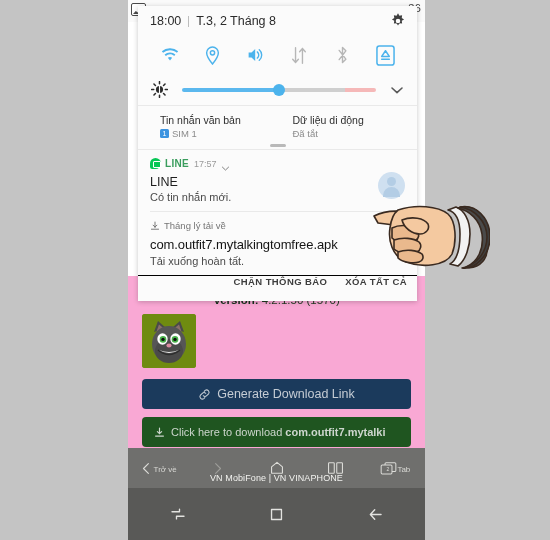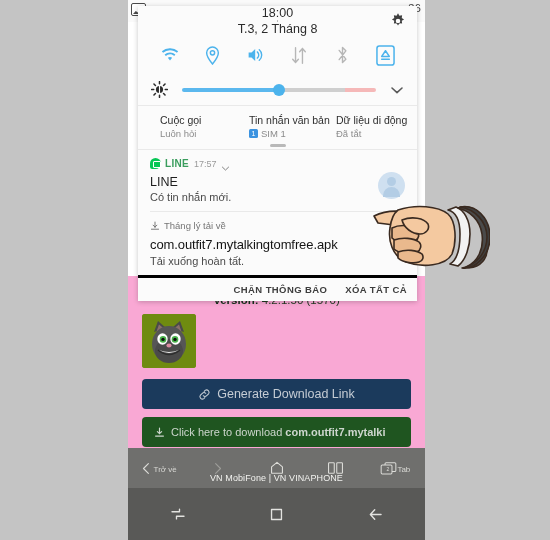--- a/index.html
+++ b/index.html
@@ -50,21 +50,21 @@
     width: 279px;
     background: #fbfbfb;
     box-shadow: 0 1px 5px rgba(0,0,0,.22);
     z-index: 5;
   }
   
   #qs-header {
     position: relative;
     height: 30px;
     padding: 0 12px;
-    display: flex; align-items: center; flex-direction: column;
+    display: flex; align-items: center;
   }
   #qs-time { font-size: 12.5px; color: #2b2b2b; }
   #qs-divider-v {
     width: 1px; height: 11px; background: #bdbdbd;
     margin: 0 7px;
   }
   #qs-date { font-size: 12.5px; color: #2b2b2b; }
   #qs-settings {
     position: absolute; right: 10px; top: 6px;
     width: 18px; height: 18px;
@@ -174,23 +174,23 @@
 
   
   #notif-dl { padding: 7px 12px 8px 12px; }
   .dl-app-row { display: flex; align-items: center; height: 13px; }
   .dl-label { font-size: 9.5px; color: #757575; margin-left: 4px; }
   .dl-file { font-size: 13px; color: #141414; margin-top: 5px; letter-spacing: -.1px; }
   .dl-state { font-size: 11px; color: #4a4a4a; margin-top: 3px; }
 
   
   #shade-actions {
-    display: flex; align-items: center; justify-content: flex-end;
+    display: flex; justify-content: flex-end;
     height: 26px; padding: 0 10px 0 11px;
-    border-top: 3px solid #000000;
+    border-top: 1px solid #000000;
   }
   .shade-act {
     font-size: 9.5px; color: #3d3d3d; font-weight: bold;
     letter-spacing: .4px; margin-left: 18px;
   }
 
   
   #app-content {
     position: absolute; left: 0; top: 276px;
     width: 297px; height: 272px;
@@ -349,26 +349,20 @@
         <div id="bright-knob"></div>
       </div>
       <span id="qs-expand">
         <svg viewBox="0 0 16 16" width="16" height="16">
           <path d="M3 6l5 4.6L13 6" fill="none" stroke="#5a5a5a" stroke-width="1.6" stroke-linecap="round" stroke-linejoin="round"></path>
         </svg>
       </span>
     </div>
 
     <div id="qs-status">
-      <div class="qs-col">
-        <div class="qs-col-title">Cuộc gọi</div>
-        <div class="qs-col-sub">
-            <span>Luôn hỏi</span>
-          </div>
-      </div>
       <div class="qs-col">
         <div class="qs-col-title">Tin nhắn văn bản</div>
         <div class="qs-col-sub">
           <span class="sim-badge">1</span>
           <span>SIM 1</span>
         </div>
       </div>
       <div class="qs-col">
         <div class="qs-col-title">Dữ liệu di động</div>
         <div class="qs-col-sub">

